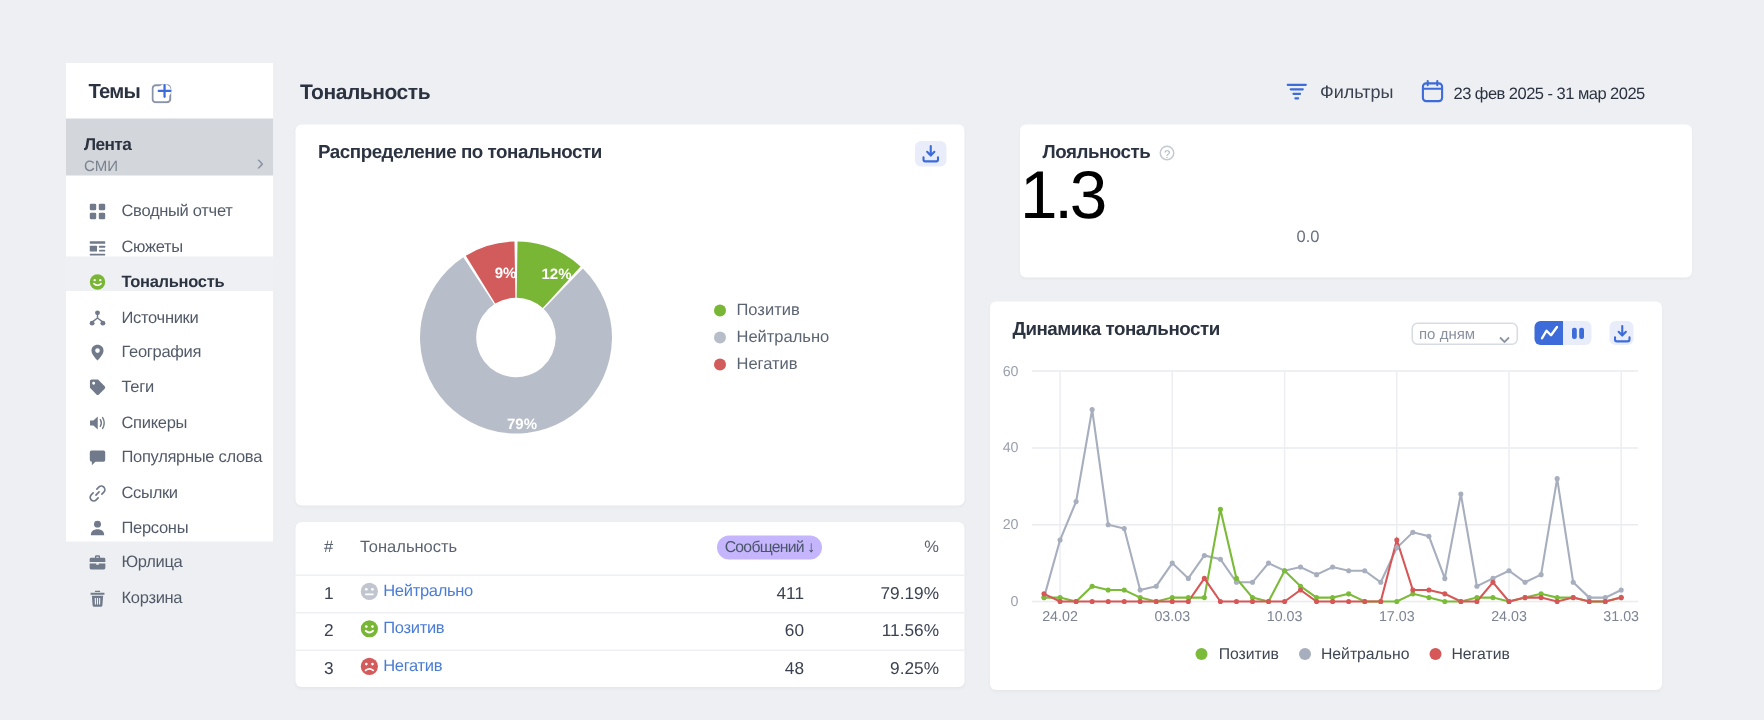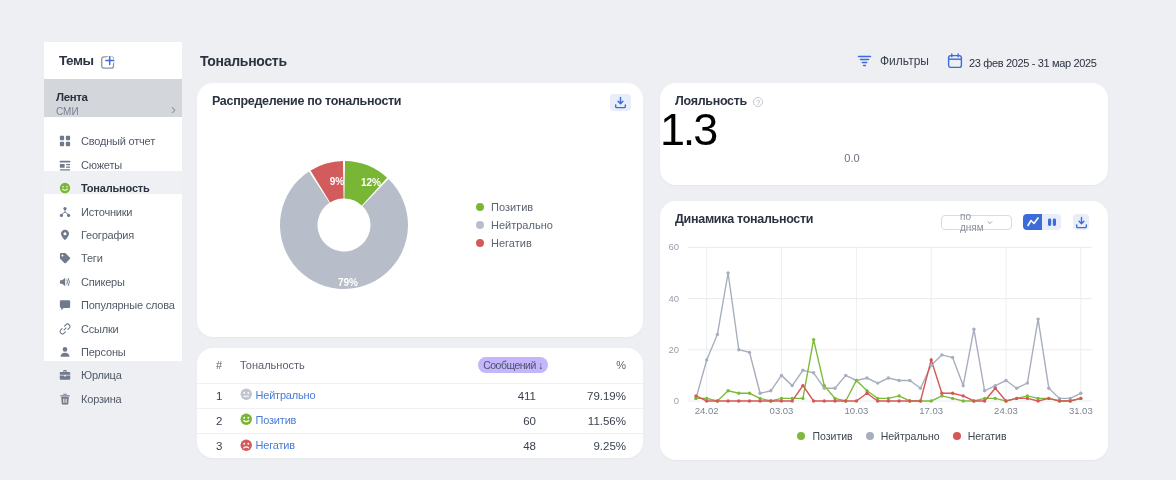--- a/index.html
+++ b/index.html
@@ -9,24 +9,24 @@
 .lenta b{font-size:11.5px;letter-spacing:-0.4px;color:#2b3240;display:block}
 .lenta .sub{font-size:10px;color:#7a828f;margin-top:3px}
 .lenta .chev{color:#8d95a3;font-size:15px;margin-top:6px}
 .menu{padding-top:7px}
 .item{display:flex;align-items:flex-end;height:23.4px;padding-left:15px;font-size:11px;letter-spacing:-0.2px;color:#525a68}
 .item .mi{width:12px;height:12px;margin-right:10px;flex:none}
 .item.sel{background:#eef0f3;font-weight:bold;color:#2b3240}
 h1{position:absolute;left:200px;top:53px;font-size:14px;letter-spacing:-0.3px;color:#2b3240}
 .hfilter{position:absolute;top:54px;left:857px;display:flex;align-items:center;font-size:12px;color:#3a4150}
 .hdate{position:absolute;top:53px;left:947px;display:flex;align-items:flex-end;font-size:11px;letter-spacing:-0.35px;color:#2b3240;font-weight:normal}
-.card{position:absolute;background:#fff;border-radius:16px;box-shadow:0 1px 2px rgba(40,50,70,0.04)}
+.card{position:absolute;background:#fff;border-radius:4px;box-shadow:0 1px 2px rgba(40,50,70,0.04)}
 #card1{left:197px;top:83px;width:446px;height:254px}
 #card2{left:197px;top:348px;width:446px;height:110px}
-#card3{left:660px;top:83px;width:448px;height:102px}
+#card3{left:680px;top:83px;width:448px;height:102px}
 #card4{left:660px;top:201px;width:448px;height:259px}
 .ctitle{position:absolute;left:15px;top:11px;font-size:12.5px;letter-spacing:-0.3px;font-weight:bold;color:#2b3240}
 .dlbtn{position:absolute;width:21px;height:17px;background:#e9edf9;border-radius:4px;display:flex;align-items:center;justify-content:center}
 #card1 .dlbtn{right:12.5px;top:11px}
 .donut{position:absolute;left:0;top:0}
 .dlegend{position:absolute;left:279px;top:115px}
 .dlegend div{display:flex;align-items:center;font-size:11px;color:#5b6472;height:18px}
 .dot{width:8px;height:8px;border-radius:50%;margin-right:7px;flex:none}
 table{position:absolute;left:0;top:0;width:446px;border-collapse:collapse;table-layout:fixed}
 th{font-size:11px;font-weight:normal;color:#5a6270;text-align:left;height:35px;vertical-align:middle}
@@ -39,21 +39,21 @@
 .pill{display:inline-block;background:#c4b5fd;border-radius:8px;padding:2px 5px;font-size:10.5px;letter-spacing:-0.5px;color:#4a5568}
 .lnk{color:#4a7cd6;display:inline-flex;align-items:center;font-size:11px;letter-spacing:-0.2px}
 .face{width:12.5px;height:12.5px;margin-right:3px;vertical-align:-2.5px}
 .qmark{display:inline-block;width:10px;height:10px;border:1px solid #c3c9d2;border-radius:50%;color:#a8afbb;font-size:7.5px;text-align:center;line-height:10px;font-weight:normal;margin-left:6px;vertical-align:0.5px}
 .loyal-num{position:absolute;left:0;width:448px;top:21px;text-align:left;font-size:45px;letter-spacing:-2.2px;color:#000000}
 .loyal-sub{position:absolute;left:0;width:384px;top:69px;text-align:center;font-size:11px;color:#6b7280}
 .chart{position:absolute;left:0px;top:0px}
 .clegend{position:absolute;left:18px;top:229px;width:448px;display:flex;justify-content:center;gap:13px}
 .clegend div{display:flex;align-items:center;font-size:10.5px;color:#3f4653}
 .c4hdr{position:absolute;top:13px;right:19px;display:flex;align-items:center}
-.dd{width:71px;height:15px;border:1px solid #d7dbe2;border-radius:4px;font-size:10px;color:#8a919e;display:flex;align-items:center;justify-content:space-between;padding:0 18px;margin-right:11px}
+.dd{width:71px;height:15px;border:1px solid #d7dbe2;border-radius:4px;font-size:10px;color:#8a919e;display:flex;align-items:flex-end;justify-content:space-between;padding:0 4px;margin-right:11px}
 .seg{display:flex;margin-right:12px}
 .seg .b1{width:19px;height:16px;background:#3d6bd9;border-radius:4px 0 0 4px;display:flex;align-items:center;justify-content:center}
 .seg .b2{width:19px;height:16px;background:#e9edf9;border-radius:0 4px 4px 0;display:flex;align-items:center;justify-content:center}
 #card4 .dlbtn{position:static;width:16px;height:16px}
 </style></head><body>
 
 <div class="sidebar">
   <div class="sb-head">
       <span>Темы</span>
     <svg class="plus" viewBox="0 0 16 16">

